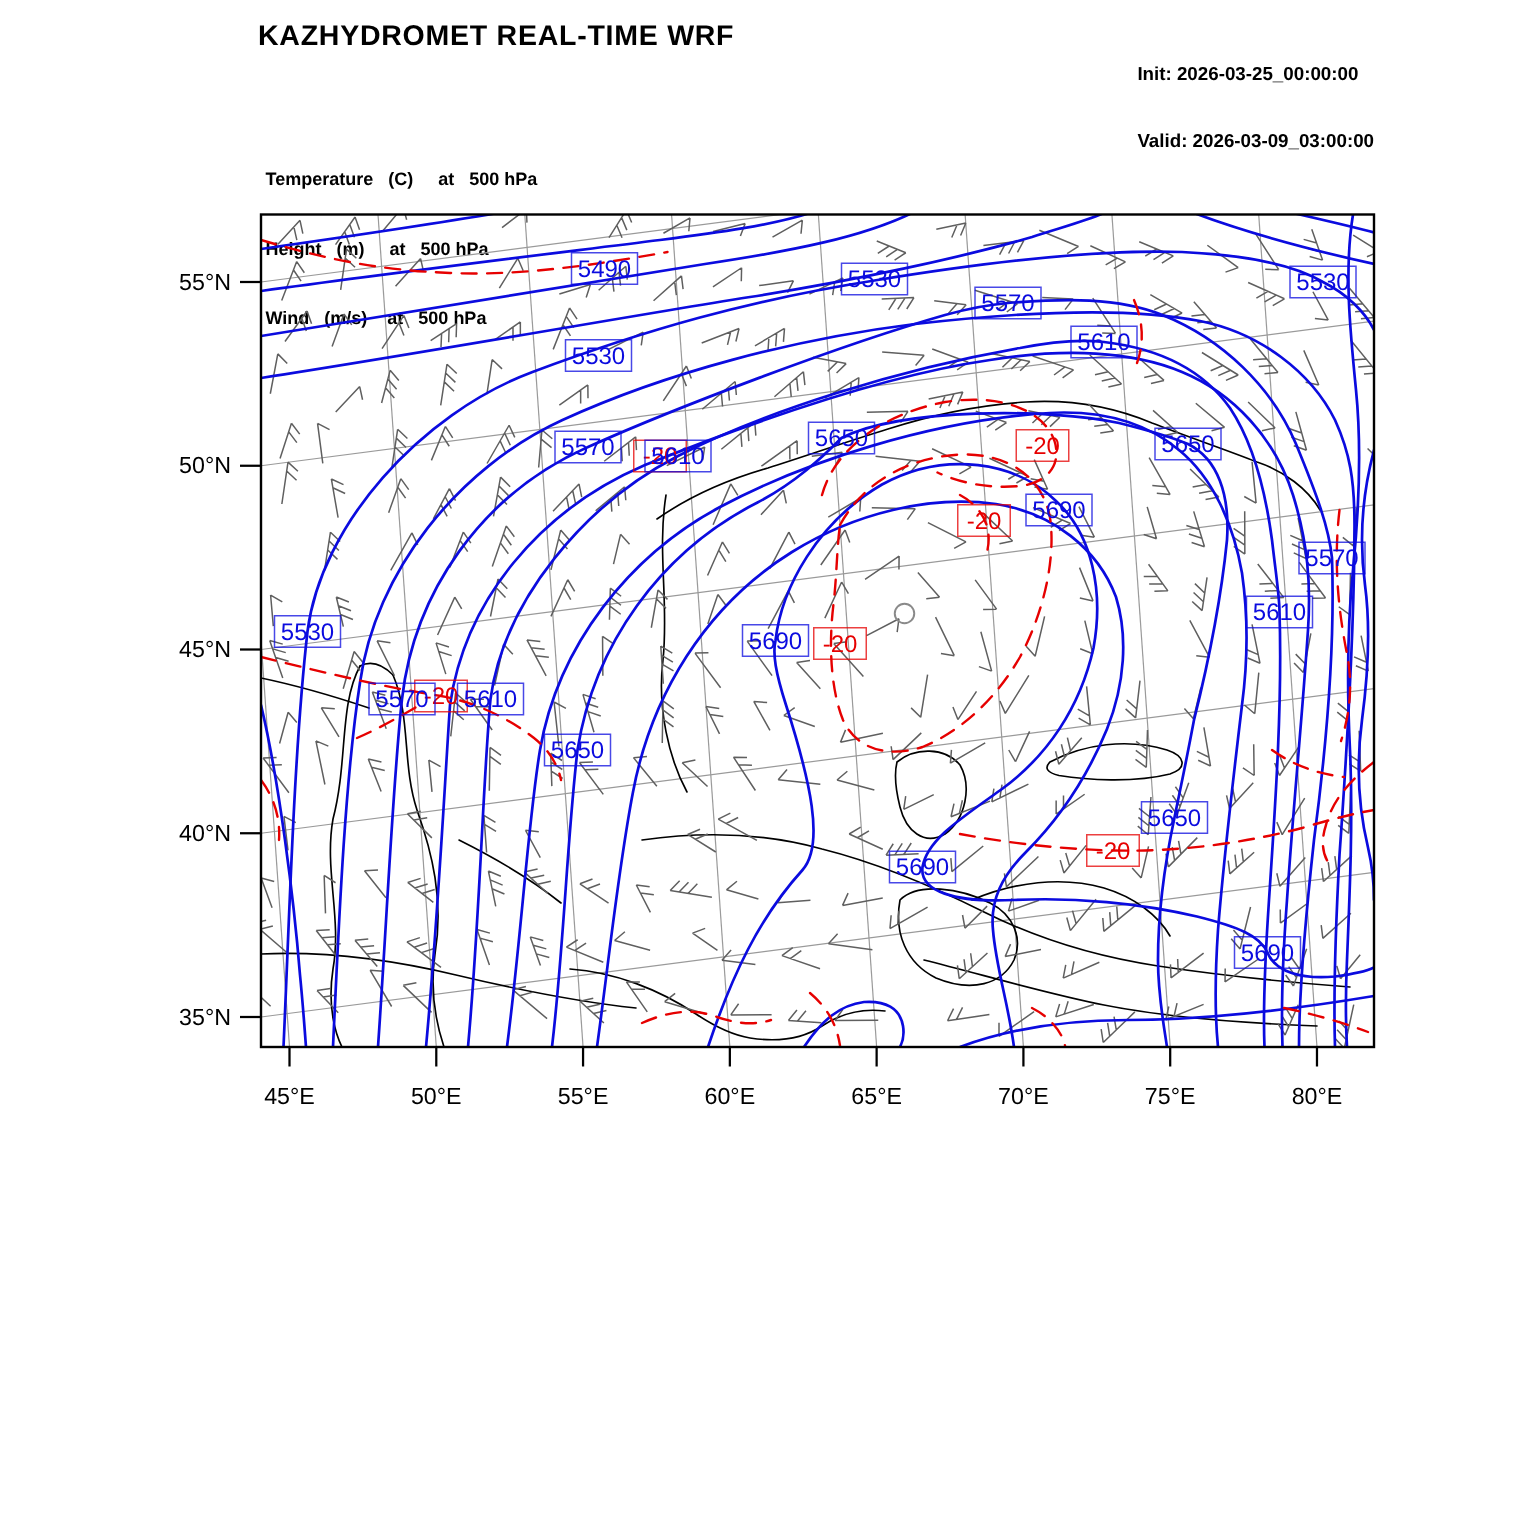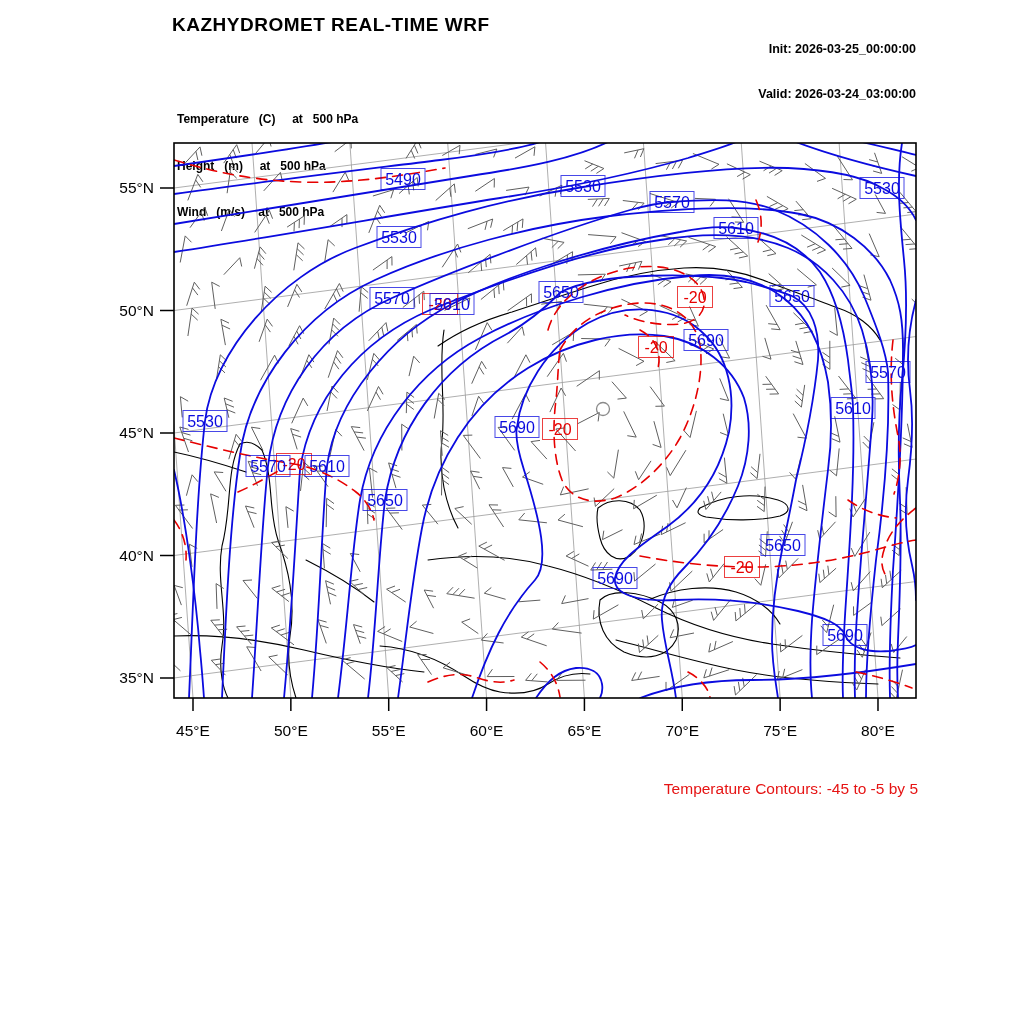--- a/index.html
+++ b/index.html
@@ -1,36 +1,36 @@
 <!DOCTYPE html>
 <html><head>
 <meta charset="utf-8">
 <style>
   html,body{margin:0;padding:0;background:#ffffff;}
   #canvas{position:relative;width:1024px;height:1024px;background:#ffffff;overflow:hidden;
           font-family:"Liberation Sans",sans-serif;}
   #title{position:absolute;left:172px;top:14px;font-size:19px;font-weight:bold;color:#000;
          letter-spacing:0.5px;white-space:pre;}
-  #initvalid{position:absolute;right:108px;top:12px;text-align:right;font-size:12.5px;
+  #initvalid{position:absolute;right:108px;top:12px;text-align:left;font-size:12.5px;
              font-weight:bold;color:#000;line-height:15px;white-space:pre;}
   #legend{position:absolute;left:177px;top:81px;font-size:12px;color:#000;line-height:15.5px;
           white-space:pre;font-weight:bold;}
   #footer-height{position:absolute;right:106px;top:752px;font-size:15.5px;white-space:pre;}
   #footer-temp{position:absolute;right:106px;top:780px;font-size:15.5px;white-space:pre;}
   svg{position:absolute;left:0;top:0;}
   text{font-family:"Liberation Sans",sans-serif;}
 </style>
 </head>
 <body>
 
 <div id="canvas">
   <div id="title">KAZHYDROMET REAL-TIME WRF</div>
   <div id="initvalid">
     <div>Init: 2026-03-25_00:00:00</div>
-    <div>Valid: 2026-03-24_03:00:00</div>
+    <div>Valid: 2026-03-09_03:00:00</div>
   </div>
   <div id="legend">
     <div>Temperature   (C)     at   500 hPa</div>
     <div>Height   (m)     at   500 hPa</div>
     <div>Wind   (m/s)    at   500 hPa</div>
   </div>
 
   <svg id="mapsvg" width="1024" height="1024" viewBox="0 0 1024 1024">
     <defs>
       <clipPath id="mapclip">
@@ -260,14 +260,13 @@
         <text x="154" y="315.5" text-anchor="end" font-size="15.5" fill="#000">50°N</text>
         <line x1="160" y1="433" x2="174" y2="433" stroke="#000" stroke-width="1.5"></line>
         <text x="154" y="438" text-anchor="end" font-size="15.5" fill="#000">45°N</text>
         <line x1="160" y1="555.5" x2="174" y2="555.5" stroke="#000" stroke-width="1.5"></line>
         <text x="154" y="560.5" text-anchor="end" font-size="15.5" fill="#000">40°N</text>
         <line x1="160" y1="678" x2="174" y2="678" stroke="#000" stroke-width="1.5"></line>
         <text x="154" y="683" text-anchor="end" font-size="15.5" fill="#000">35°N</text>
       </g>
   </svg>
 
-  <div id="footer-temp" style="color: rgb(230, 20, 20);">Temperature Contours: -45 to -5 by 5</div>
 </div>
 
 </body></html>

